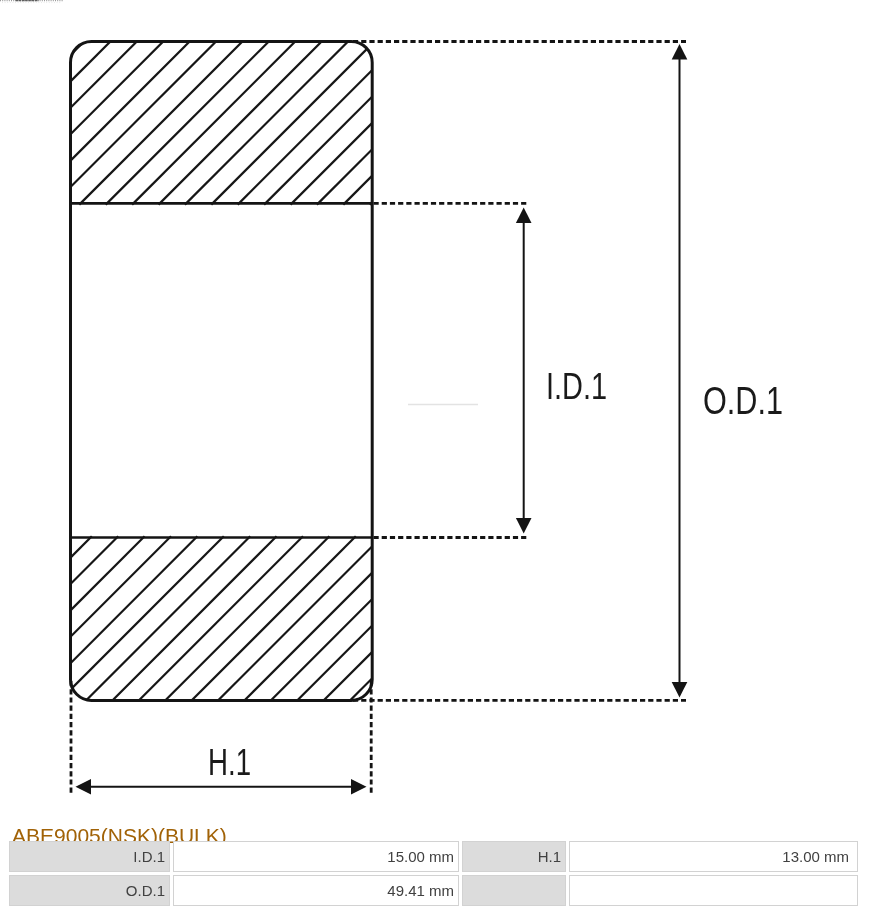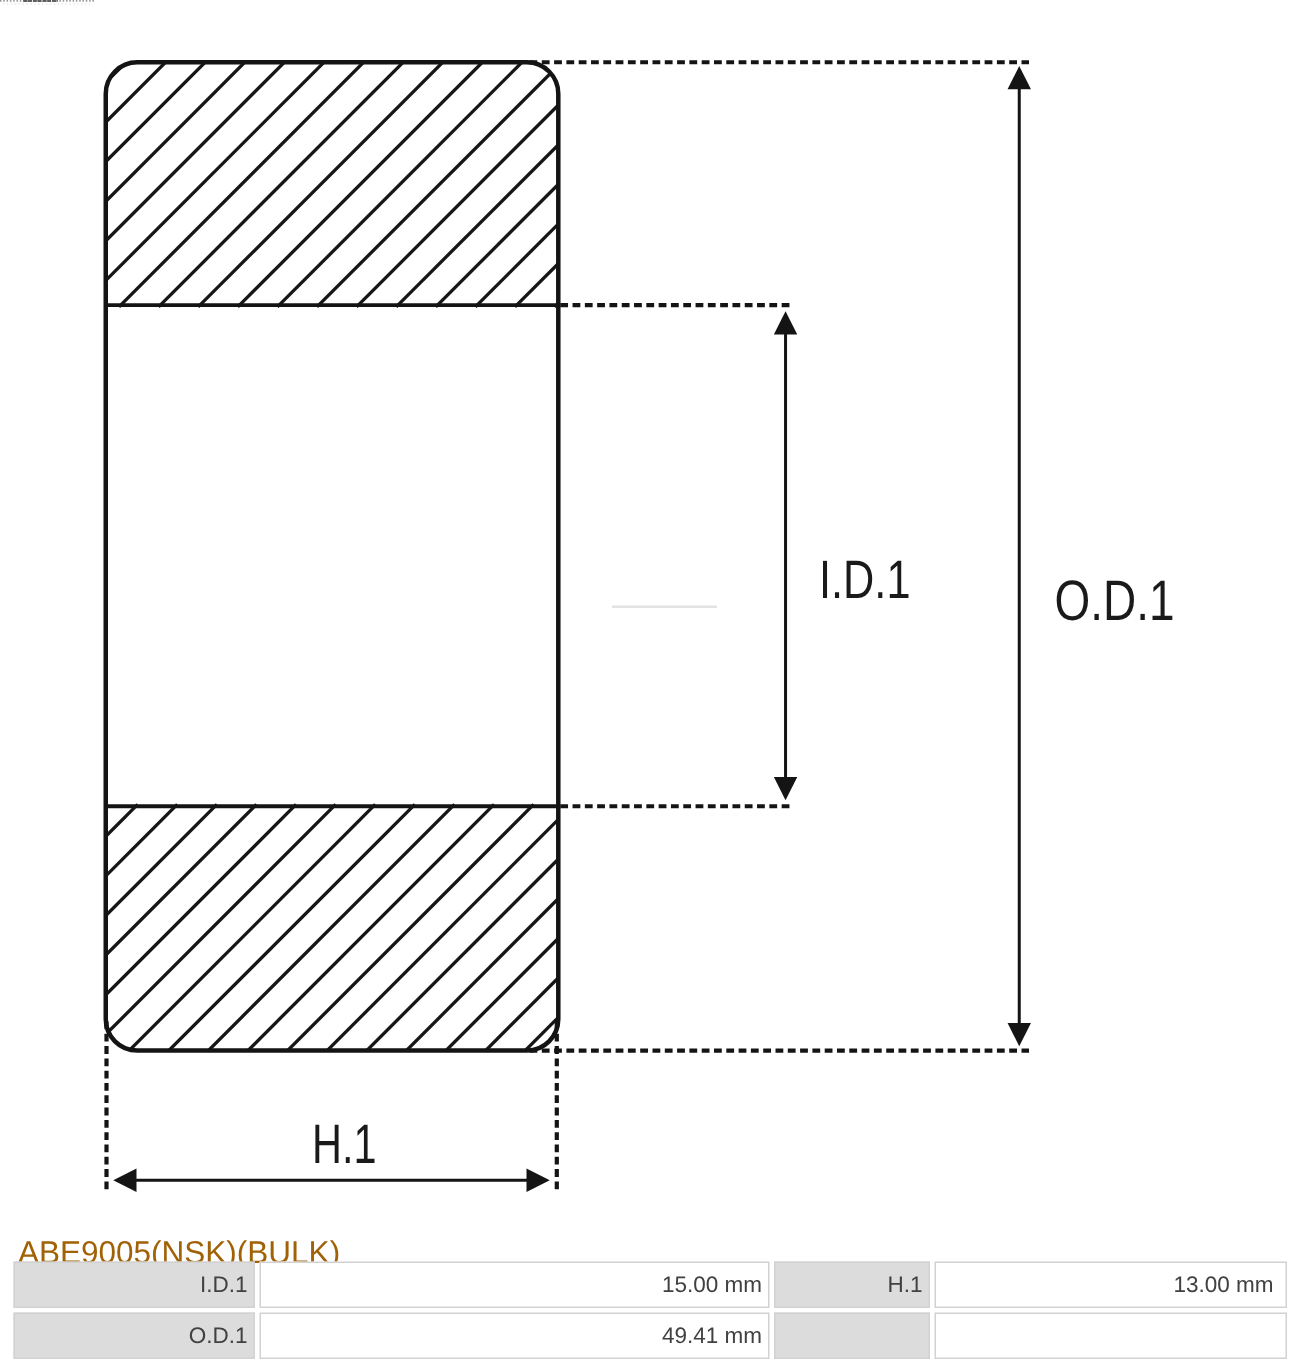--- a/index.html
+++ b/index.html
@@ -119,21 +119,21 @@
 </svg>
 
 <div class="code">ABE9005(NSK)(BULK)</div>
 
 <table class="spec">
   <tbody>
       <tr>
 
     <td class="g" style="width:161px">I.D.1</td>
 
-    <td class="w" style="width:340px">15.00 mm</td>
+    <td class="w" style="width:286px">15.00 mm</td>
 
     <td class="g" style="width:104px">H.1</td>
 
     <td class="w last">13.00 mm</td>
   </tr>
   <tr>
 
     <td class="g">O.D.1</td>
 
     <td class="w">49.41 mm</td>

